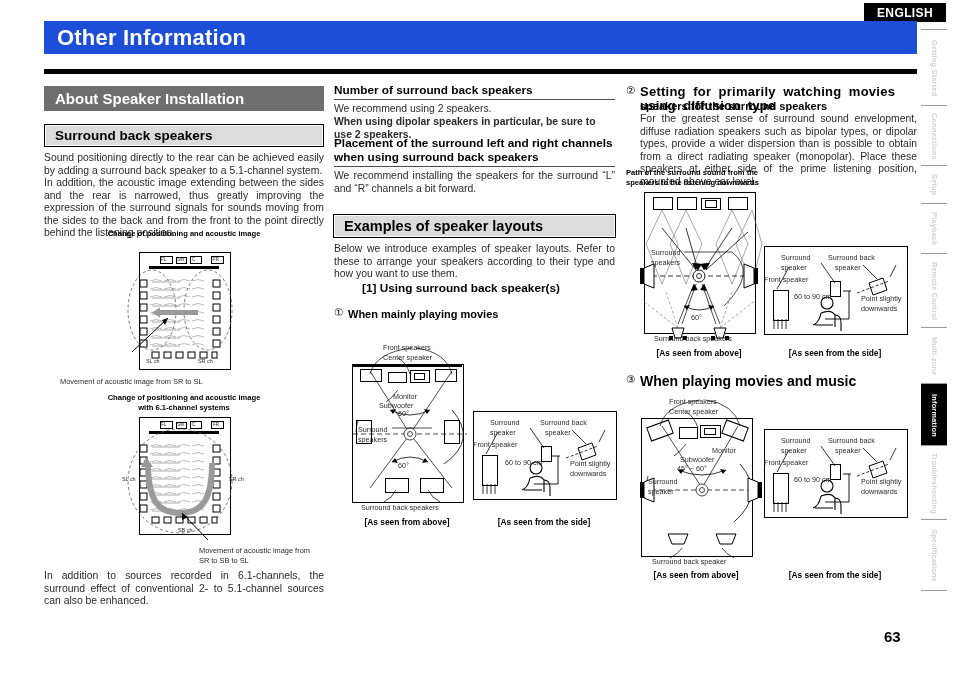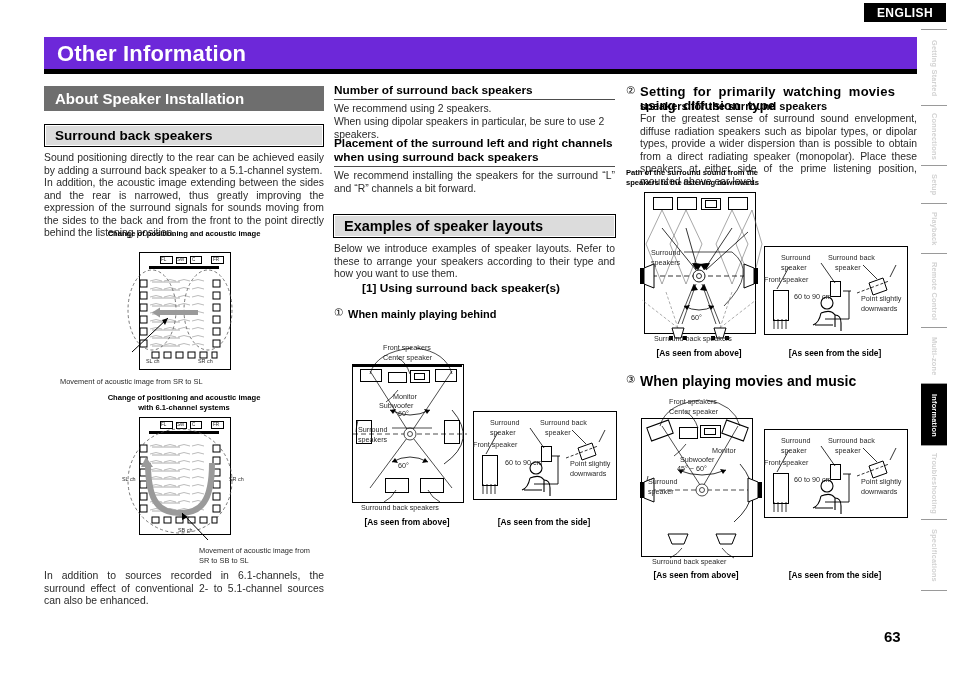--- a/index.html
+++ b/index.html
@@ -12,21 +12,21 @@
 
   
   .english-badge{
     position:absolute;left:864px;top:3px;width:82px;height:19px;
     background:#000;color:#fff;font-size:12px;font-weight:bold;
     letter-spacing:.4px;display:flex;align-items:center;justify-content:center;
   }
 
   
   .title-bar{
-    position:absolute;left:44px;top:37px;width:873px;height:33px;background:#6d28d9;
+    position:absolute;left:44px;top:21px;width:873px;height:33px;background:#1d4ed8;
     display:flex;align-items:center;
   }
   .title-bar .title{color:#fff;font-size:22px;font-weight:bold;padding-left:13px;letter-spacing:.2px;}
   .title-rule{position:absolute;left:44px;top:69px;width:873px;height:5px;background:#000;}
 
   
   .sec-head{
     position:absolute;left:44px;top:86px;width:280px;height:25px;background:#6e6e6e;
     display:flex;align-items:center;
   }
@@ -235,36 +235,36 @@
     <div class="lbl-tiny" style="left:178px;top:527px;font-size:5.4px;">SB ch</div>
     <div class="tiny" style="left:199px;top:546px;width:130px;">Movement of acoustic image from</div>
     <div class="tiny" style="left:199px;top:556px;width:130px;">SR to SB to SL</div>
   </div>
 
   <div class="body-t" style="left:44px;top:570px;width:280px;">In addition to sources recorded in 6.1-channels, the surround effect of conventional 2- to 5.1-channel sources can also be enhanced.</div>
 
   <div class="hd2" style="left:334px;top:83px;width:280px;">Number of surround back speakers</div>
   <div class="rule" style="left:334px;top:99px;width:281px;"></div>
   <div class="body-t nj" style="left:334px;top:103px;width:281px;">We recommend using 2 speakers.</div>
-  <div class="body-t nj" style="left:334px;top:116px;width:281px;">When using dipolar speakers in particular, be sure to use 2 speakers.</div>
+  <div class="body-t nj" style="left:334px;top:116px;width:281px;font-weight:bold;">When using dipolar speakers in particular, be sure to use 2 speakers.</div>
 
   <div class="hd2" style="left:334px;top:136px;width:281px;">Placement of the surround left and right channels</div>
   <div class="hd2" style="left:334px;top:150px;width:281px;">when using surround back speakers</div>
   <div class="rule" style="left:334px;top:166px;width:281px;"></div>
   <div class="body-t" style="left:334px;top:170px;width:281px;">We recommend installing the speakers for the surround “L” and “R” channels a bit forward.</div>
 
   <div class="box-head" id="sub-examples">
     <span>Examples of speaker layouts</span>
   </div>
 
   <div class="body-t" style="left:334px;top:243px;width:281px;">Below we introduce examples of speaker layouts. Refer to these to arrange your speakers according to their type and how you want to use them.</div>
   <div class="hd2" style="left:334px;top:281px;width:281px;margin-left:28px;">[1] Using surround back speaker(s)</div>
 
   <div class="num-circ" style="left:334px;top:306px;">①</div>
-  <div class="hd2" style="left:348px;top:307px;width:265px;font-size:11px;">When mainly playing behind</div>
+  <div class="hd2" style="left:348px;top:307px;width:265px;font-size:11px;">When mainly playing movies</div>
 
   <div>
     <div class="lbl" style="left:383px;top:343px;">Front speakers</div>
     <div class="lbl" style="left:383px;top:353px;">Center speaker</div>
     <div class="dbox" style="left:352px;top:364px;width:110px;height:137px;"></div>
 
     <div style="position:absolute;left:352px;top:364px;width:110px;height:2.5px;background:#000;"></div>
 
     <div class="spk" style="left:360px;top:369px;width:20px;height:11px;"></div>
     <div class="spk" style="left:388px;top:372px;width:17px;height:9px;"></div>

